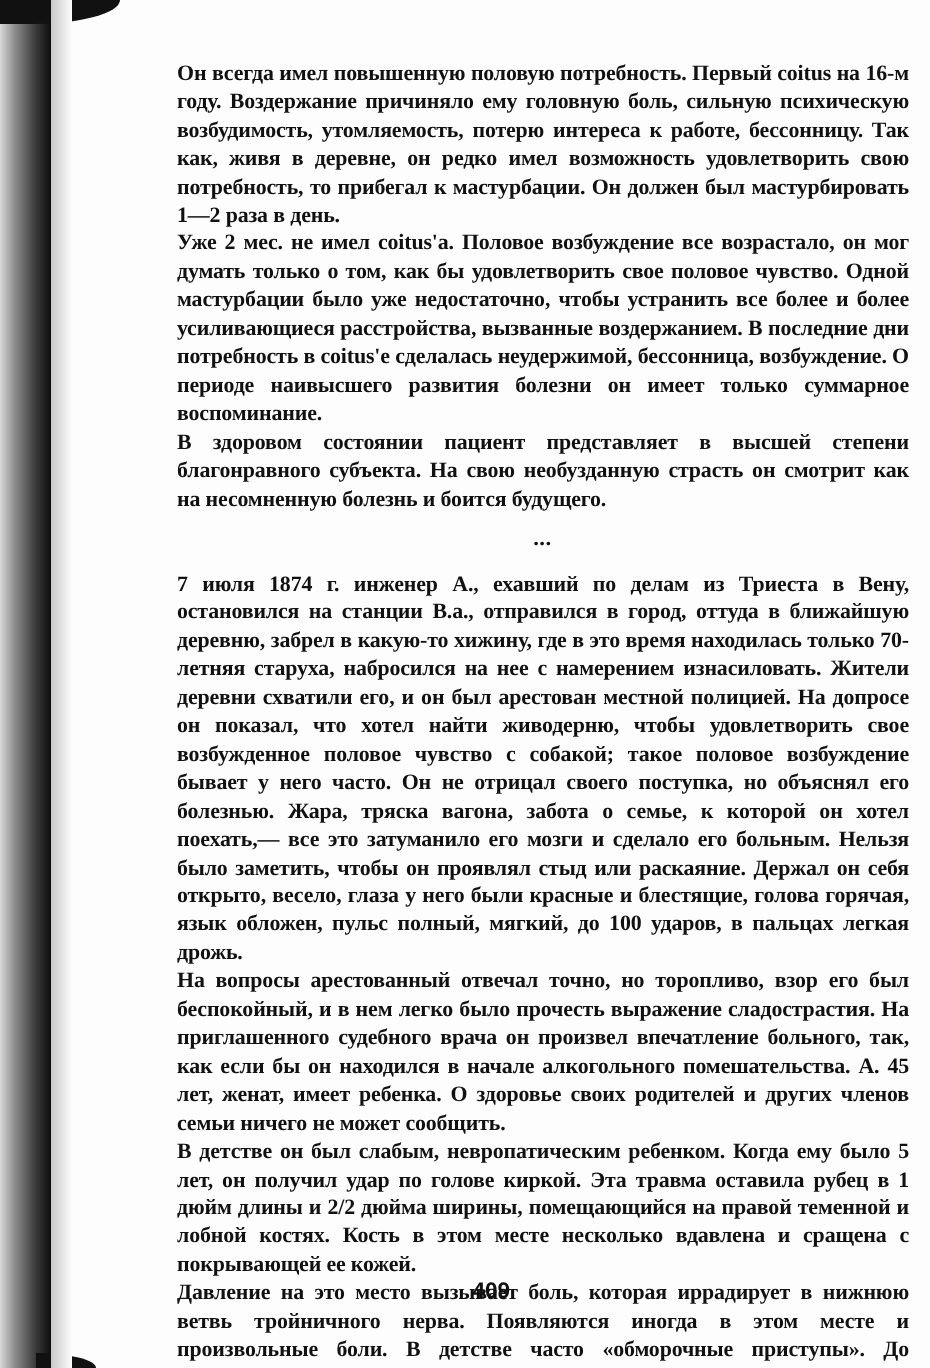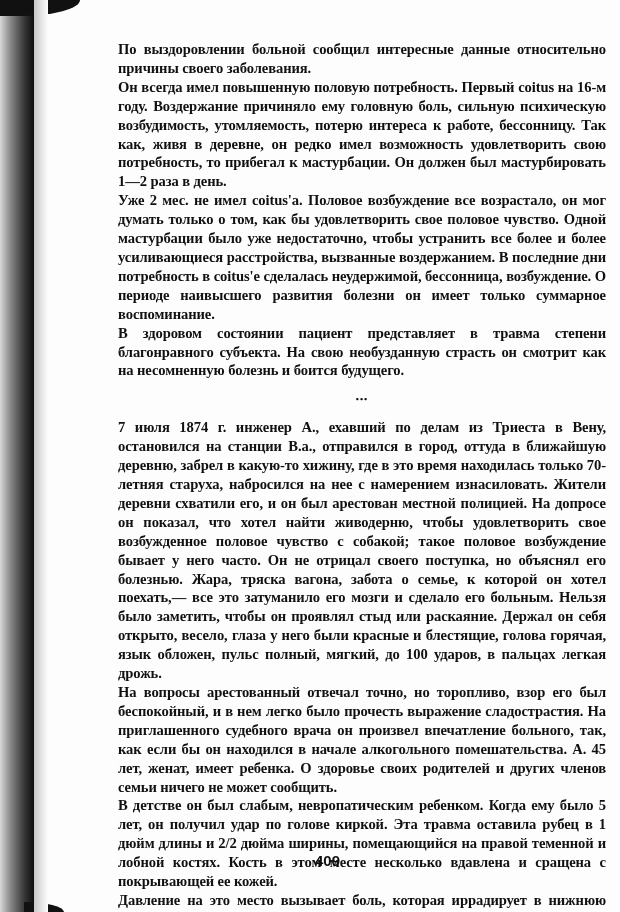--- a/index.html
+++ b/index.html
@@ -69,24 +69,23 @@
 </head>
 <body>
 
 <div class="scan">
   <div class="spine"></div>
   <div class="spine-top"></div>
   <div class="spine-bottom"></div>
   <div class="page-edge"></div>
 
   <div class="text-block">
-    <p class="para">По выздоровлении больной сообщил интересные данные относительно причины своего заболевания.</p>
     <p class="para">Он всегда имел повышенную половую потребность. Первый coitus на 16-м году. Воздержание причиняло ему головную боль, сильную психическую возбудимость, утомляемость, потерю интереса к работе, бессонницу. Так как, живя в деревне, он редко имел возможность удовлетворить свою потребность, то прибегал к мастурбации. Он должен был мастурбировать 1—2 раза в день.</p>
     <p class="para">Уже 2 мес. не имел coitus'a. Половое возбуждение все возрастало, он мог думать только о том, как бы удовлетворить свое половое чувство. Одной мастурбации было уже недостаточно, чтобы устранить все более и более усиливающиеся расстройства, вызванные воздержанием. В последние дни потребность в coitus'e сделалась неудержимой, бессонница, возбуждение. О периоде наивысшего развития болезни он имеет только суммарное воспоминание.</p>
-    <p class="para">В здоровом состоянии пациент представляет в травма степени благонравного субъекта. На свою необузданную страсть он смотрит как на несомненную болезнь и боится будущего.</p>
+    <p class="para">В здоровом состоянии пациент представляет в высшей степени благонравного субъекта. На свою необузданную страсть он смотрит как на несомненную болезнь и боится будущего.</p>
 
     <div class="sep">•••</div>
 
     <p class="para">7 июля 1874 г. инженер А., ехавший по делам из Триеста в Вену, остановился на станции В.а., отправился в город, оттуда в ближайшую деревню, забрел в какую-то хижину, где в это время находилась только 70-летняя старуха, набросился на нее с намерением изнасиловать. Жители деревни схватили его, и он был арестован местной полицией. На допросе он показал, что хотел найти живодерню, чтобы удовлетворить свое возбужденное половое чувство с собакой; такое половое возбуждение бывает у него часто. Он не отрицал своего поступка, но объяснял его болезнью. Жара, тряска вагона, забота о семье, к которой он хотел поехать,— все это затуманило его мозги и сделало его больным. Нельзя было заметить, чтобы он проявлял стыд или раскаяние. Держал он себя открыто, весело, глаза у него были красные и блестящие, голова горячая, язык обложен, пульс полный, мягкий, до 100 ударов, в пальцах легкая дрожь.</p>
     <p class="para">На вопросы арестованный отвечал точно, но торопливо, взор его был беспокойный, и в нем легко было прочесть выражение сладострастия. На приглашенного судебного врача он произвел впечатление больного, так, как если бы он находился в начале алкогольного помешательства. А. 45 лет, женат, имеет ребенка. О здоровье своих родителей и других членов семьи ничего не может сообщить.</p>
     <p class="para">В детстве он был слабым, невропатическим ребенком. Когда ему было 5 лет, он получил удар по голове киркой. Эта травма оставила рубец в 1 дюйм длины и 2/2 дюйма ширины, помещающийся на правой теменной и лобной костях. Кость в этом месте несколько вдавлена и сращена с покрывающей ее кожей.</p>
     <p class="para">Давление на это место вызывает боль, которая иррадирует в нижнюю ветвь тройничного нерва. Появляются иногда в этом месте и произвольные боли. В детстве часто «обморочные приступы». До наступления половой зрелости болел пневмонией, ревматизмом и кишечным катаром.</p>
 
   </div>
 

